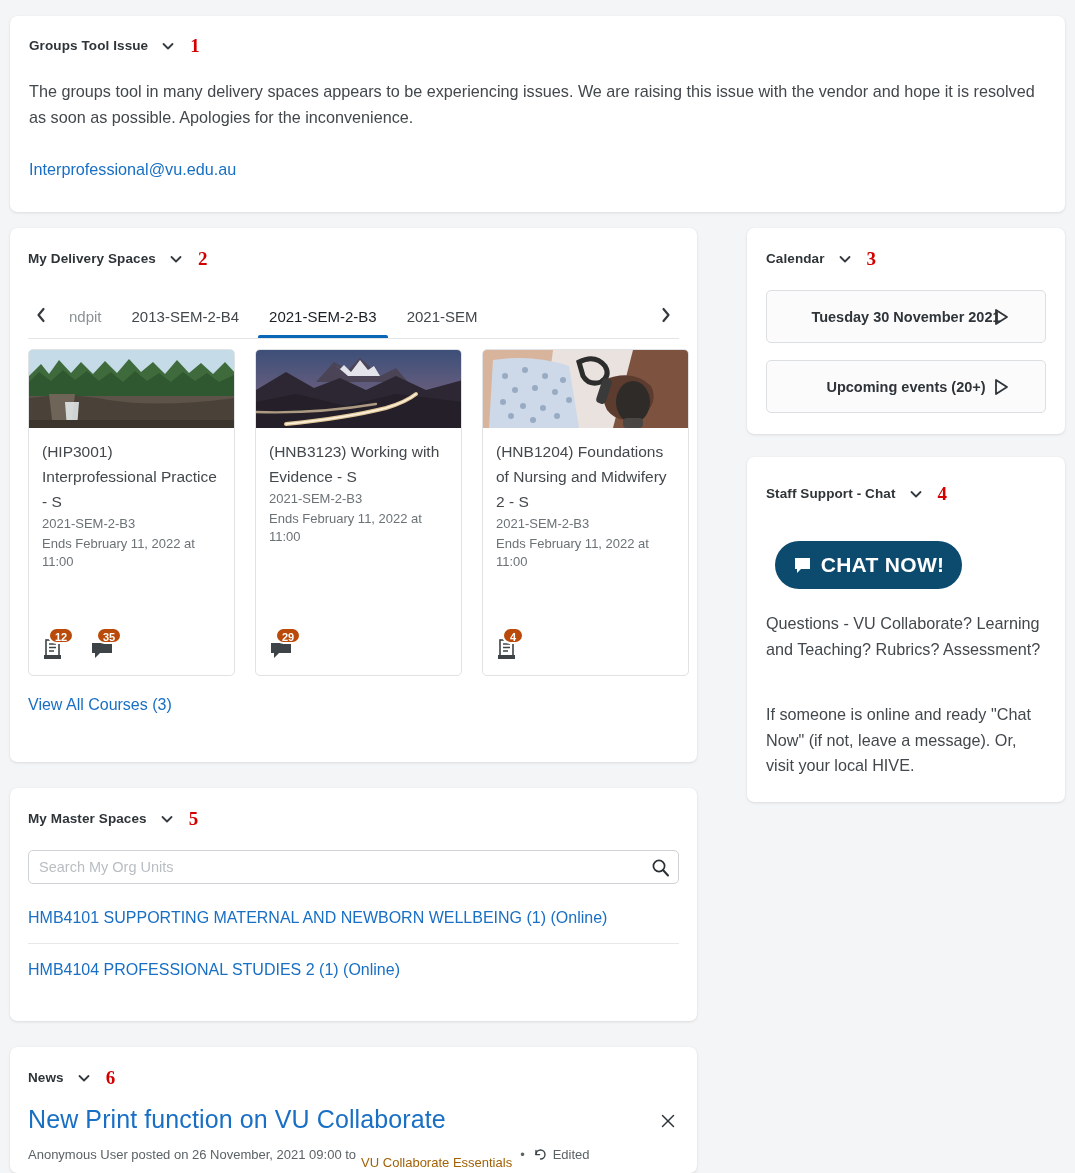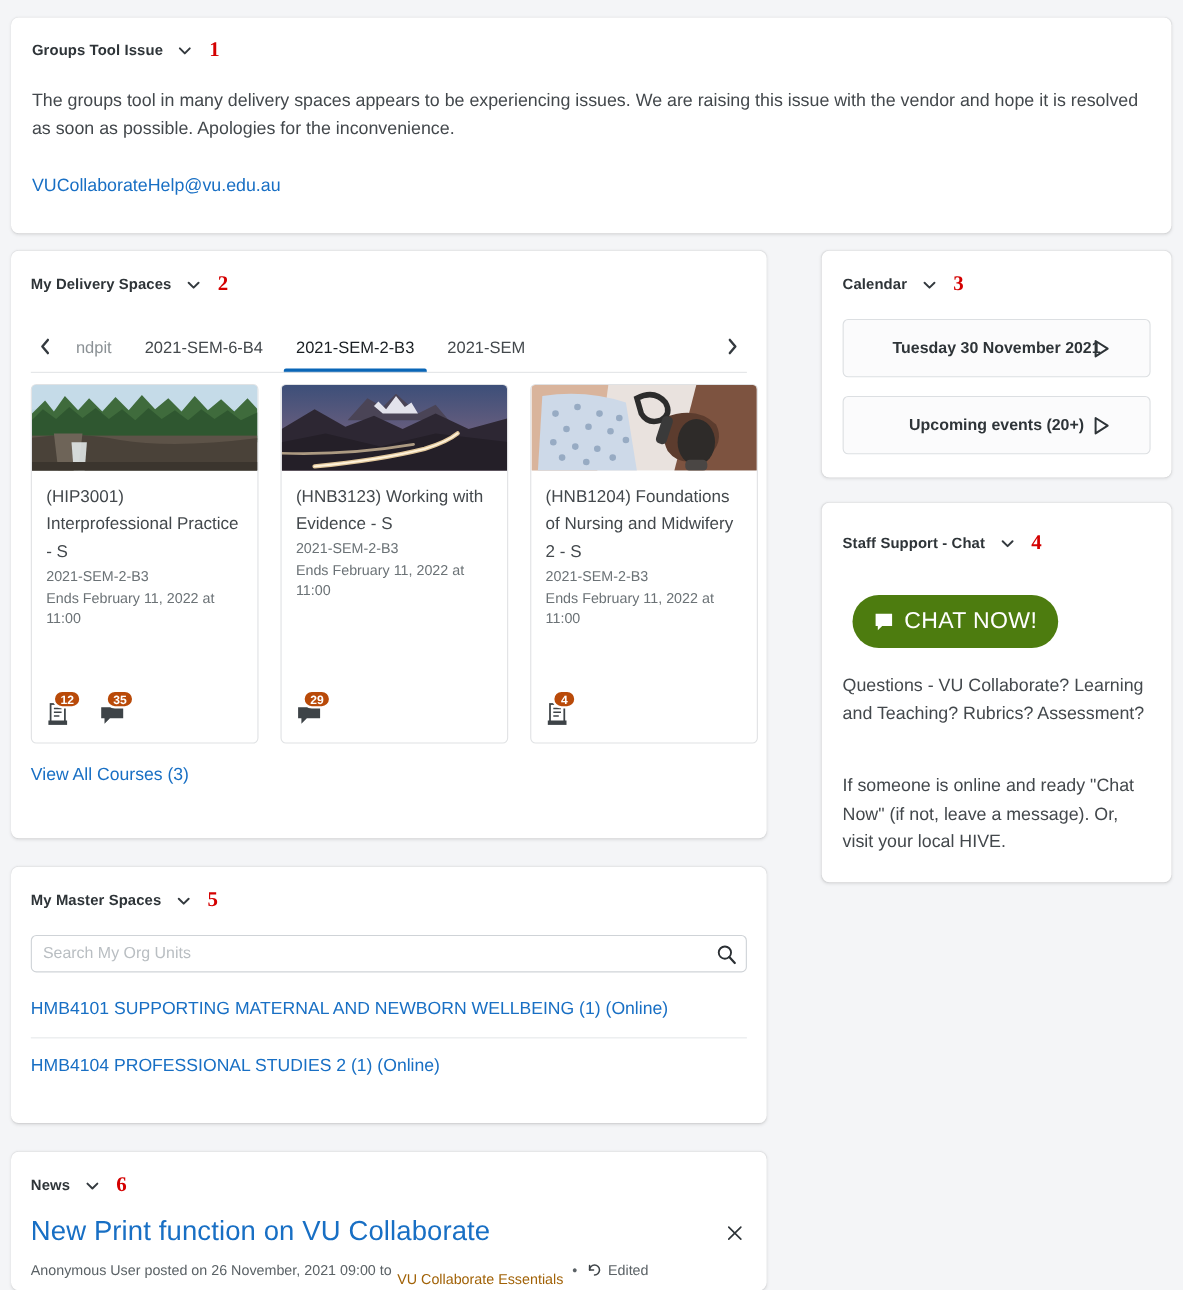--- a/index.html
+++ b/index.html
@@ -119,25 +119,26 @@
   .cal-item.i1 { top: 132px; }
   .cal-label { font-size: 14.5px; font-weight: bold; color: #2e3438; }
   .cal-play { position: absolute; right: 36px; top: 50%; transform: translateY(-50%); }
   .cal-play svg { display: block; }
 
   
   #card-chat { left: 747px; top: 457px; width: 318px; height: 345px; }
   #card-chat .wh { position: absolute; left: 19px; top: 27px; }
   .chat-btn {
     position: absolute; left: 28px; top: 84px;
-    width: 187px; height: 48px; background: #4d7c0f; border-radius: 26px;
+    width: 187px; height: 48px; background: #0c4a6e; border-radius: 26px;
     border: none; color: #fff; cursor: pointer;
     display: flex; align-items: center; justify-content: center; gap: 9px;
     font-size: 21px; letter-spacing: .3px;
     font-family: "Liberation Sans", sans-serif;
+    font-weight: bold;
   }
   .chat-bubble-ico svg { display: block; }
   .chat-p {
     position: absolute; left: 19px; width: 280px;
     font-size: 16.2px; line-height: 25.5px; color: #43484c;
   }
   .chat-p.p0 { top: 154px; }
   .chat-p.p1 { top: 245px; }
 
   
@@ -200,21 +201,21 @@
     <div class="wh">
       <span class="wh-title">Groups Tool Issue</span>
       <span class="chev">
         <svg width="14" height="14" viewBox="0 0 14 14">
             <path d="M2.5 5 L7 9.5 L11.5 5" fill="none" stroke="#343a3f" stroke-width="1.8" stroke-linecap="round" stroke-linejoin="round"></path>
           </svg>
       </span>
       <span class="anno">1</span>
     </div>
     <p class="groups-body">The groups tool in many delivery spaces appears to be experiencing issues. We are raising this issue with the vendor and hope it is resolved as soon as possible. Apologies for the inconvenience.</p>
-    <a class="groups-link" href="#">VUCollaborateHelp@vu.edu.au</a>
+    <a class="groups-link" href="#">Interprofessional@vu.edu.au</a>
   </section>
 
   <section class="card" id="card-delivery">
     <div class="wh">
       <span class="wh-title">My Delivery Spaces</span>
       <span class="chev">
         <svg width="14" height="14" viewBox="0 0 14 14">
             <path d="M2.5 5 L7 9.5 L11.5 5" fill="none" stroke="#343a3f" stroke-width="1.8" stroke-linecap="round" stroke-linejoin="round"></path>
           </svg>
       </span>
@@ -222,21 +223,21 @@
     </div>
 
     <div class="tabstrip">
       <div class="tab-arrow">
         <svg width="14" height="18" viewBox="0 0 14 18">
             <path d="M9.5 3 L4.5 9 L9.5 15" fill="none" stroke="#343a3f" stroke-width="2.2" stroke-linecap="round" stroke-linejoin="round"></path>
           </svg>
       </div>
       <div class="tablist">
         <div class="tab first">ndpit</div>
-        <div class="tab">2021-SEM-6-B4</div>
+        <div class="tab">2013-SEM-2-B4</div>
         <div class="tab active">2021-SEM-2-B3</div>
         <div class="tab">2021-SEM</div>
       </div>
       <div class="tab-arrow">
         <svg width="14" height="18" viewBox="0 0 14 18">
             <path d="M4.5 3 L9.5 9 L4.5 15" fill="none" stroke="#343a3f" stroke-width="2.2" stroke-linecap="round" stroke-linejoin="round"></path>
           </svg>
       </div>
     </div>
     <div class="tab-underline"></div>

